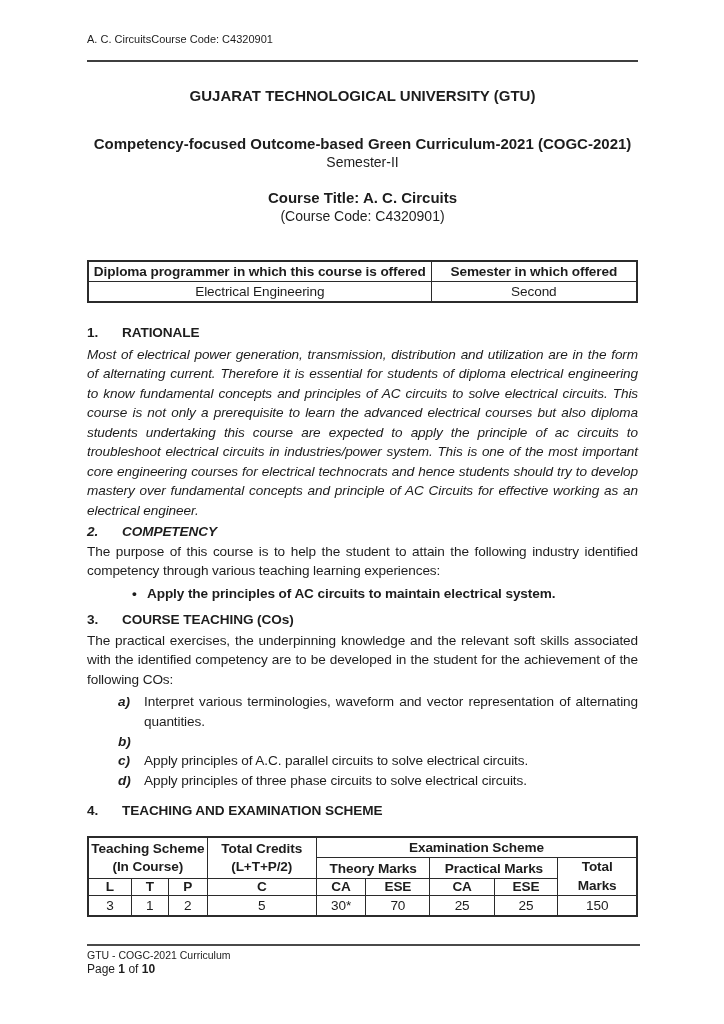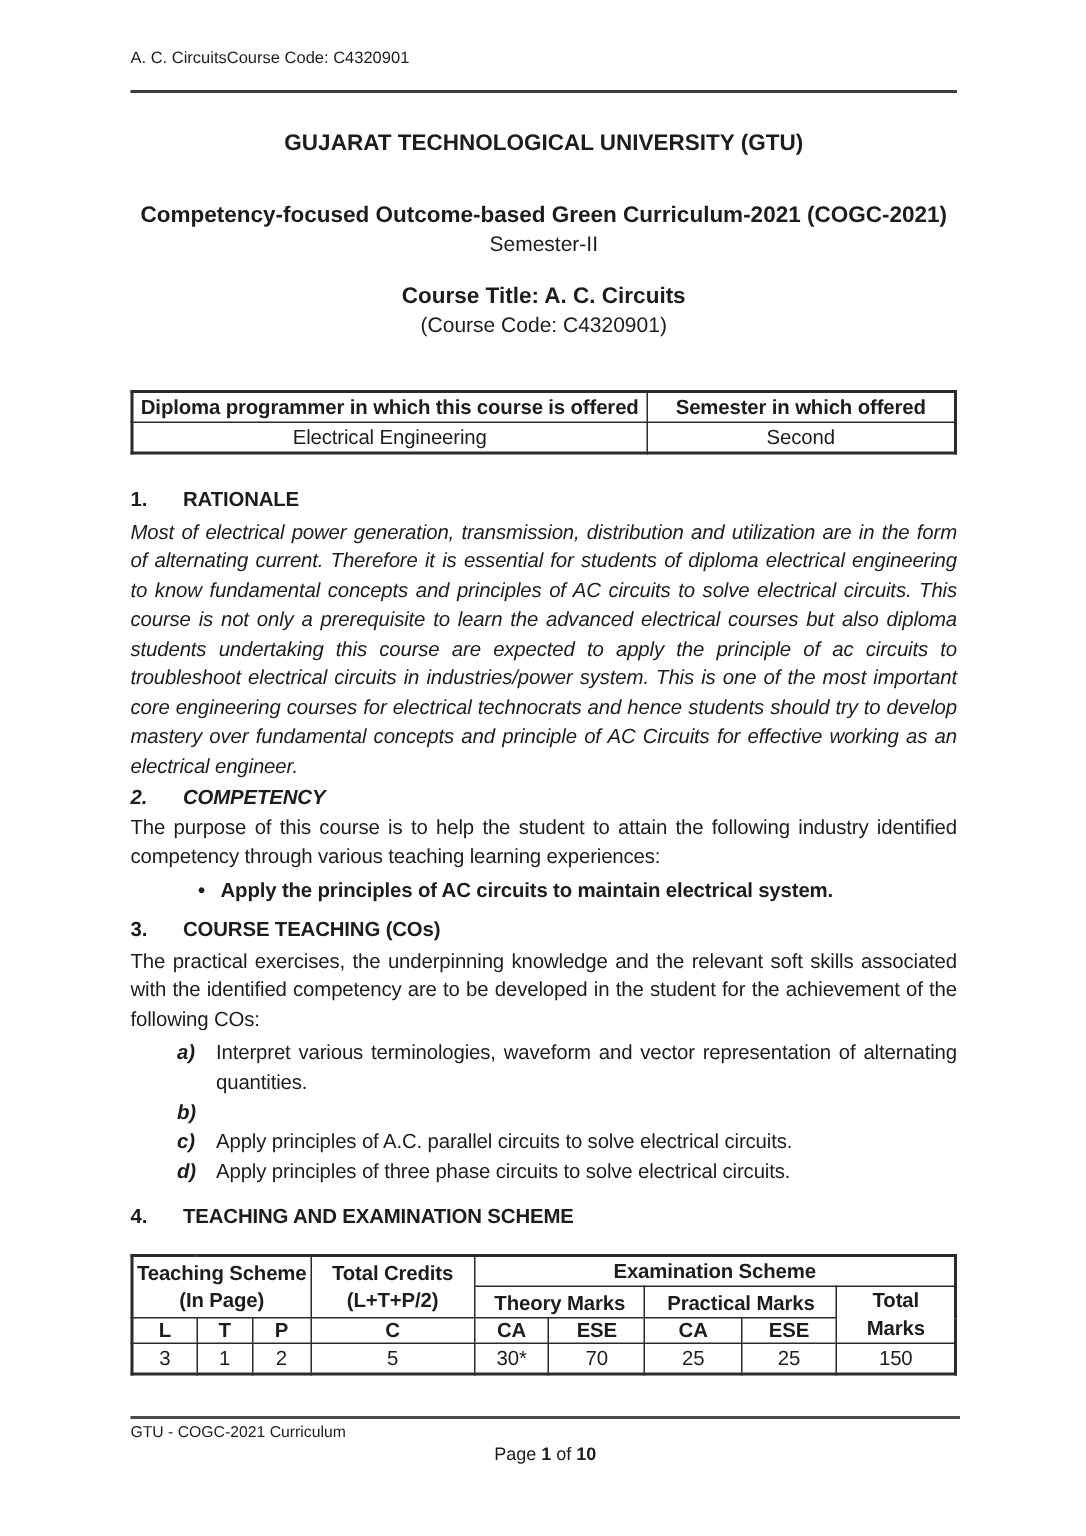--- a/index.html
+++ b/index.html
@@ -57,21 +57,21 @@
   .footnote {
     font-style: italic; margin-top: 5px; font-size: 13.9px;
     line-height: 21.5px; text-align: justify; text-align-last: justify;
   }
   
   .doc-footer {
     position: absolute; top: 944px; left: 87px; width: 553px;
     border-top: 2px solid #4a4a4a;
   }
   .f-left { font-size: 10.5px; margin-top: 3px; }
-  .f-page { text-align: center; font-size: 12px; margin-top: 1px; }
+  .f-page { font-size: 12px; margin-top: 1px; }
 </style>
 </head>
 <body>
 
 <div class="doc-header">
   <span>A. C. Circuits</span>
   <span>Course Code: C4320901</span>
 </div>
 
 <div class="title-block">
@@ -155,21 +155,21 @@
         <col style="width:9.0%">
         <col style="width:11.7%">
       <col style="width:11.7%">
         <col style="width:11.6%">
         <col style="width:14.4%">
     </colgroup>
     <tbody>
         <tr>
       <td colspan="3" rowspan="2" class="bold two-line h19">
         <div>Teaching Scheme</div>
-        <div>(In Page)</div>
+        <div>(In Course)</div>
       </td>
       <td rowspan="2" class="bold two-line">
         <div>Total Credits</div>
         <div>(L+T+P/2)</div>
       </td>
       <td colspan="5" class="bold h19">Examination Scheme</td>
     </tr>
     <tr>
       <td colspan="2" class="bold h20">Theory Marks</td>
       <td colspan="2" class="bold h20">Practical Marks</td>

